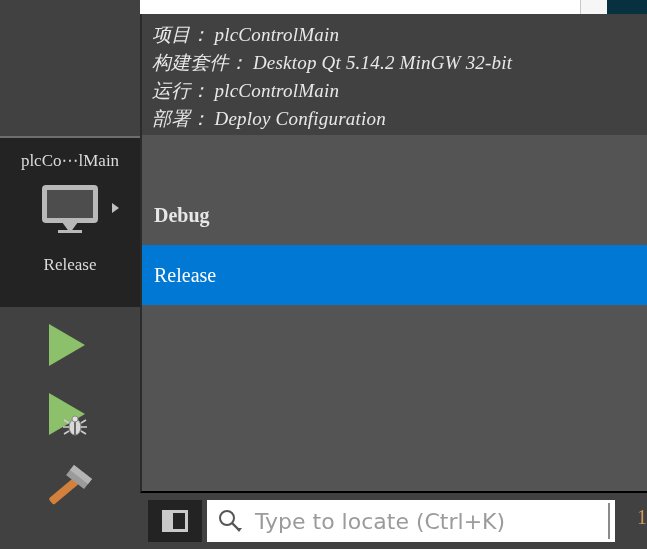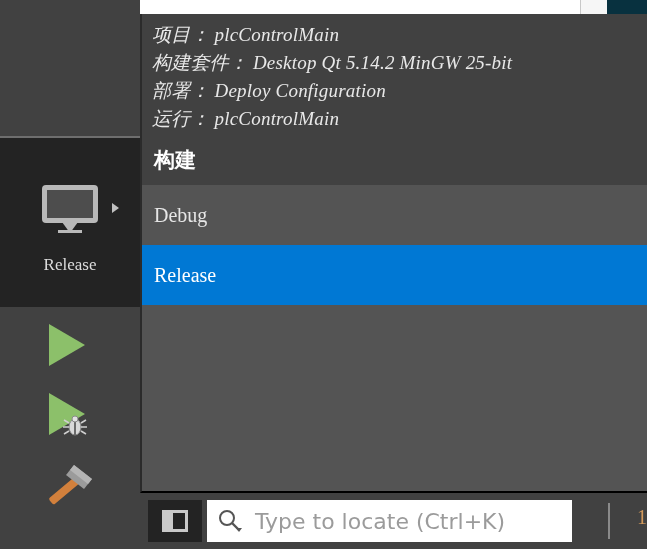--- a/index.html
+++ b/index.html
@@ -208,20 +208,21 @@
     display: flex;
     align-items: center;
     padding-left: 12px;
     box-sizing: border-box;
     font-size: 20px;
     color: #e6e6e6;
   }
   #build-item-debug {
     top: 171px;
     background: #545454;
+    font-weight: bold;
   }
   #build-item-release {
     top: 231px;
     background: #0078d4;
     color: #ffffff;
   }
   #popup-filler {
     position: absolute;
     left: 0; top: 291px;
     width: 100%; height: 186px;
@@ -254,21 +255,21 @@
     width: 40%;
     background: #c9c9c9;
   }
   #sidebar-toggle-glyph .pane-right {
     width: 60%;
     background: #232323;
   }
   #locator {
     position: absolute;
     left: 67px; top: 5px;
-    width: 365px; height: 42px;
+    width: 408px; height: 42px;
     background: #ffffff;
     display: flex;
     align-items: center;
   }
   #locator-search-icon {
     margin-left: 10px;
     width: 26px; height: 26px;
     flex: none;
   }
   #locator-placeholder {
@@ -303,20 +304,21 @@
 </head>
 <body>
 
 <div id="top-strip"></div>
 <div id="top-strip-gray"></div>
 <div id="top-strip-teal"></div>
 
 <div id="sidebar">
 
   <div id="kit-selector">
+    <div id="kit-project-name">plcCo⋯lMain</div>
 
     <div id="kit-icon-row">
       <div class="monitor">
         <div class="monitor-bezel">
           <div class="monitor-screen"></div>
         </div>
         <div class="monitor-stand"></div>
         <div class="monitor-base"></div>
       </div>
       <div id="kit-arrow"></div>
@@ -345,26 +347,25 @@
       <path d="M30 4 L48 18 L40 28 L22 14 Z" fill="#9b9b9b"></path>
       <path d="M30 4 L48 18 L44 23 L26 9 Z" fill="#b5b5b5"></path>
     </svg>
   </div>
 </div>
 
 <div id="popup">
 
   <div id="popup-summary">
     <div class="summary-line">项目： plcControlMain</div>
-    <div class="summary-line">构建套件： Desktop Qt 5.14.2 MinGW 25-bit</div>
+    <div class="summary-line">构建套件： Desktop Qt 5.14.2 MinGW 32-bit</div>
+    <div class="summary-line">运行： plcControlMain</div>
     <div class="summary-line">部署： Deploy Configuration</div>
-    <div class="summary-line">运行： plcControlMain</div>
-  </div>
-
-  <div id="build-section-header">构建</div>
+  </div>
+
 
   <div class="build-item" id="build-item-debug">
     <span>Debug</span>
   </div>
 
   <div class="build-item" id="build-item-release">
     <span>Release</span>
   </div>
 
   <div id="popup-filler"></div>

